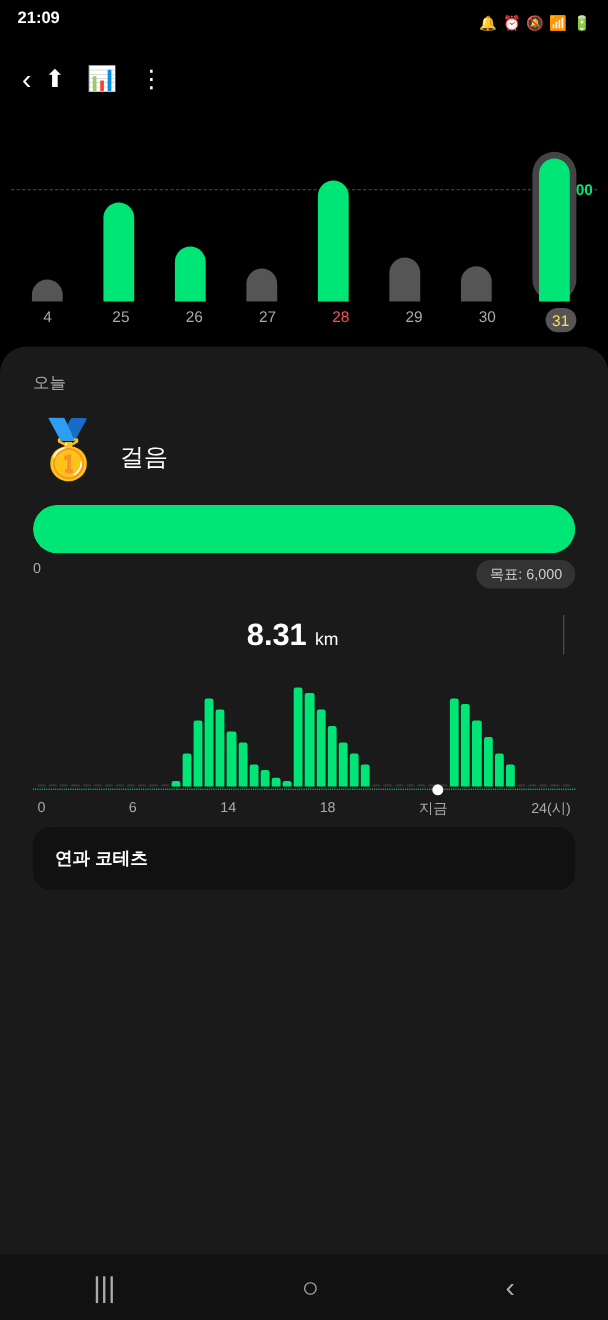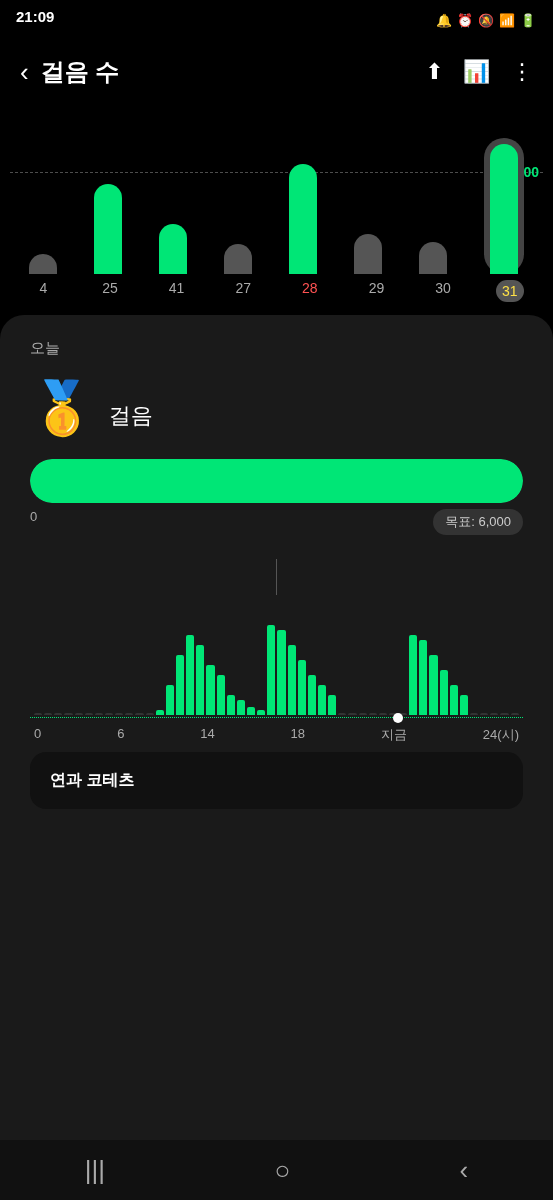--- a/index.html
+++ b/index.html
@@ -355,21 +355,20 @@
     <span>🔔</span>
     <span>⏰</span>
     <span>🔕</span>
     <span>📶</span>
     <span>🔋</span>
   </div>
 </div>
 
 <div class="header">
   <span class="header-back">‹</span>
-  <span class="header-title">걸음 수</span>
   <div class="header-actions">
     <span class="header-icon">⬆</span>
     <span class="header-icon">📊</span>
     <span class="header-icon">⋮</span>
   </div>
 </div>
 
 <div class="chart-area">
   <div class="dotted-line"></div>
   <span class="goal-label">6,000</span>
@@ -407,21 +406,21 @@
     <div class="bar-column bar-selected-wrapper">
       <div class="bar-selected-bg">
         <div class="bar green" style="height:130px; width:28px;"></div>
       </div>
     </div>
   </div>
 
   <div class="x-axis">
     <span class="x-label">4</span>
     <span class="x-label">25</span>
-    <span class="x-label">41</span>
+    <span class="x-label">26</span>
     <span class="x-label">27</span>
     <span class="x-label red">28</span>
     <span class="x-label">29</span>
     <span class="x-label">30</span>
     <span class="x-label selected">31</span>
   </div>
 </div>
 
 <div class="bottom-card">
   <div class="section-label">오늘</div>
@@ -435,20 +434,24 @@
     <div class="progress-bg">
       <div class="progress-fill"></div>
     </div>
     <div class="progress-labels">
       <span class="progress-start">0</span>
       <span class="progress-goal">목표: 6,000</span>
     </div>
   </div>
 
   <div class="stats-row">
+    <div class="stat-item">
+      <span class="stat-value">8.31</span>
+      <span class="stat-unit">km</span>
+    </div>
     <div class="stat-divider"></div>
   </div>
 
   <div class="hourly-chart-area">
     <div class="hourly-bars" id="hourly-bars-container">
     <div class="hourly-bar" style="height: 2px; background: rgb(51, 51, 51);"></div>
         <div class="hourly-bar" style="height: 2px; background: rgb(51, 51, 51);"></div>
         <div class="hourly-bar" style="height: 2px; background: rgb(51, 51, 51);"></div>
         <div class="hourly-bar" style="height: 2px; background: rgb(51, 51, 51);"></div>
         <div class="hourly-bar" style="height: 2px; background: rgb(51, 51, 51);"></div>

